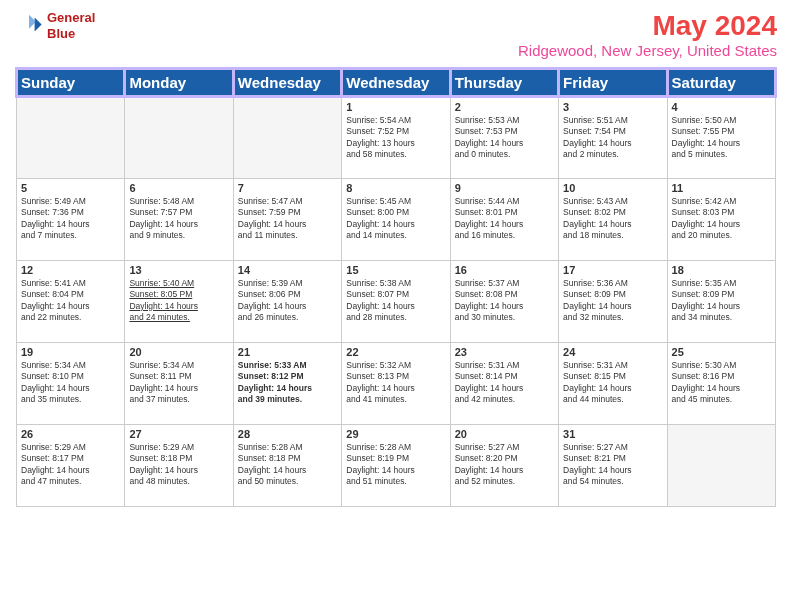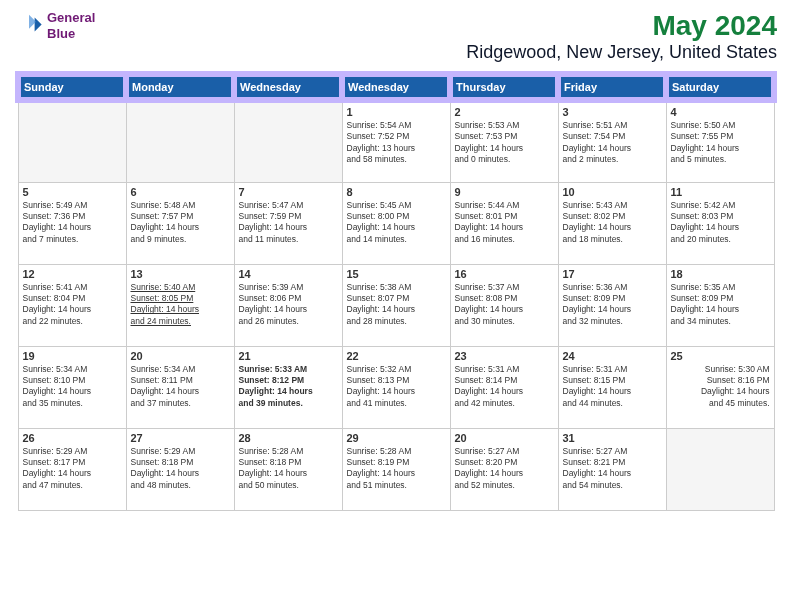--- a/index.html
+++ b/index.html
@@ -26,50 +26,50 @@
       align-items: center;
       gap: 4px;
     }
     .logo-text {
       font-size: 13px;
       font-weight: bold;
       color: #333;
       line-height: 1.2;
     }
     .logo-text span {
-      color: #701a75;
+      color: #b91c1c;
     }
     .logo-icon {
       width: 28px;
       height: 28px;
     }
     .title-block {
       text-align: right;
     }
     .month-title {
       font-size: 28px;
       font-weight: bold;
-      color: #15803d;
+      color: #ef4444;
     }
     .location {
-      font-size: 18px;
-      color: #0f172a;
+      font-size: 15px;
+      color: #ec4899;
     }
     .calendar {
       width: 100%;
       border-collapse: collapse;
       table-layout: fixed;
     }
     .calendar th {
       background: #1a5fa8;
       color: #fff;
-      font-size: 11px;
+      font-size: 15px;
       padding: 4px 3px;
       text-align: left;
-      border: 6px solid #c4b5fd;
+      border: 3px solid #c4b5fd;
     }
     .calendar td {
       border: 1px solid #ccc;
       vertical-align: top;
       padding: 3px 4px;
       font-size: 9px;
       color: #333;
       height: 82px;
       background: #fff;
     }
@@ -295,21 +295,21 @@
           </td>
           <td>
             <div class="day-number">24</div>
             <div class="cell-text" style="white-space: pre-line;">Sunrise: 5:31 AM
 Sunset: 8:15 PM
 Daylight: 14 hours
 and 44 minutes.</div>
           </td>
           <td>
             <div class="day-number">25</div>
-            <div class="cell-text" style="white-space: pre-line; text-align: right;">Sunrise: 5:30 AM
+            <div class="cell-text" style="white-space: pre-line;">Sunrise: 5:30 AM
 Sunset: 8:16 PM
 Daylight: 14 hours
 and 45 minutes.</div>
           </td>
         </tr>
         <tr>
           <td>
             <div class="day-number">26</div>
             <div class="cell-text" style="white-space: pre-line;">Sunrise: 5:29 AM
 Sunset: 8:17 PM

